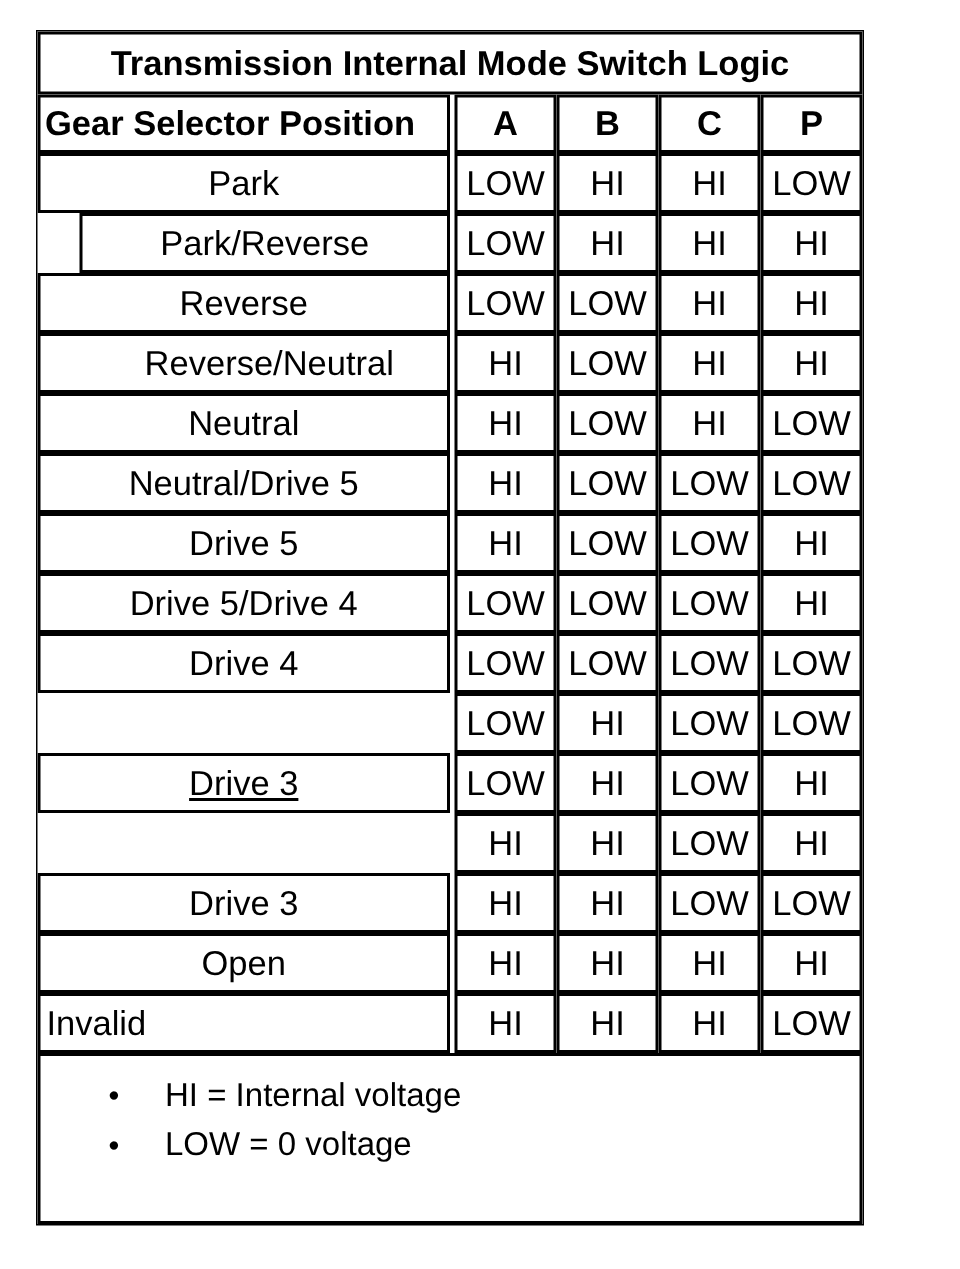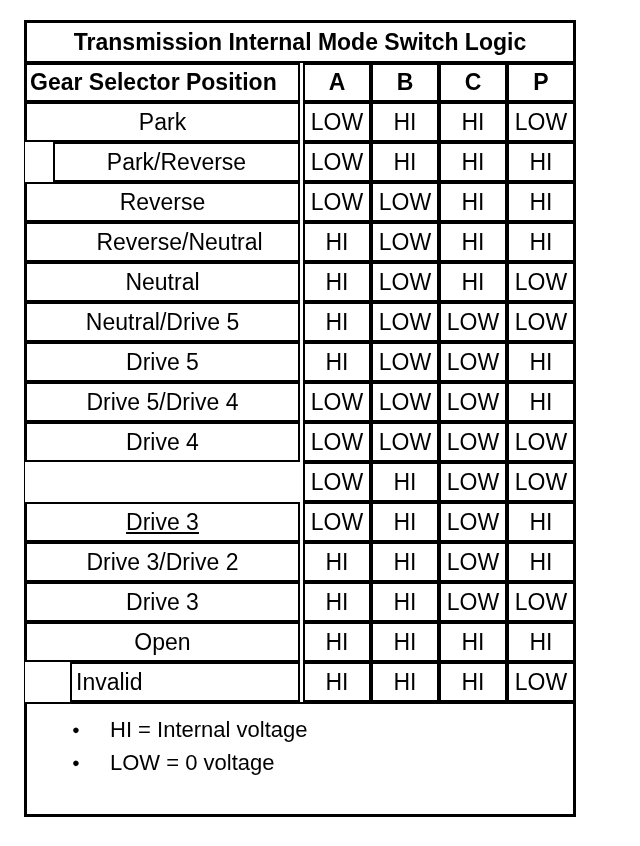--- a/index.html
+++ b/index.html
@@ -56,21 +56,20 @@
   .c3 { grid-column: 3; }
   .c4 { grid-column: 4; }
   .c5 { grid-column: 5; }
   .c6 { grid-column: 6; }
   .data-cell {
     font-size: 23px;
   }
   .align-left {
     justify-content: flex-start;
     padding-left: 4px;
-    margin-left: 45px;
   }
   .notes-cell {
     grid-row: 18;
     grid-column: 1 / -1;
     display: block;
     padding-top: 9px;
   }
   .note-item {
     display: flex;
     align-items: center;
@@ -161,21 +160,20 @@
   <div class="cell data-cell" style="grid-area: 12 / 4;">HI</div>
   <div class="cell data-cell" style="grid-area: 12 / 5;">LOW</div>
   <div class="cell data-cell" style="grid-area: 12 / 6;">LOW</div>
 
   <div class="cell data-cell" style="grid-area: 13 / 1; text-decoration: underline;">Drive 3</div>
   <div class="cell data-cell" style="grid-area: 13 / 3;">LOW</div>
   <div class="cell data-cell" style="grid-area: 13 / 4;">HI</div>
   <div class="cell data-cell" style="grid-area: 13 / 5;">LOW</div>
   <div class="cell data-cell" style="grid-area: 13 / 6;">HI</div>
 
-  <div class="cell data-cell" style="grid-area: 14 / 1;">Drive 3/Drive 2</div>
   <div class="cell data-cell" style="grid-area: 14 / 3;">HI</div>
   <div class="cell data-cell" style="grid-area: 14 / 4;">HI</div>
   <div class="cell data-cell" style="grid-area: 14 / 5;">LOW</div>
   <div class="cell data-cell" style="grid-area: 14 / 6;">HI</div>
 
   <div class="cell data-cell" style="grid-area: 15 / 1;">Drive 3</div>
   <div class="cell data-cell" style="grid-area: 15 / 3;">HI</div>
   <div class="cell data-cell" style="grid-area: 15 / 4;">HI</div>
   <div class="cell data-cell" style="grid-area: 15 / 5;">LOW</div>
   <div class="cell data-cell" style="grid-area: 15 / 6;">LOW</div>

